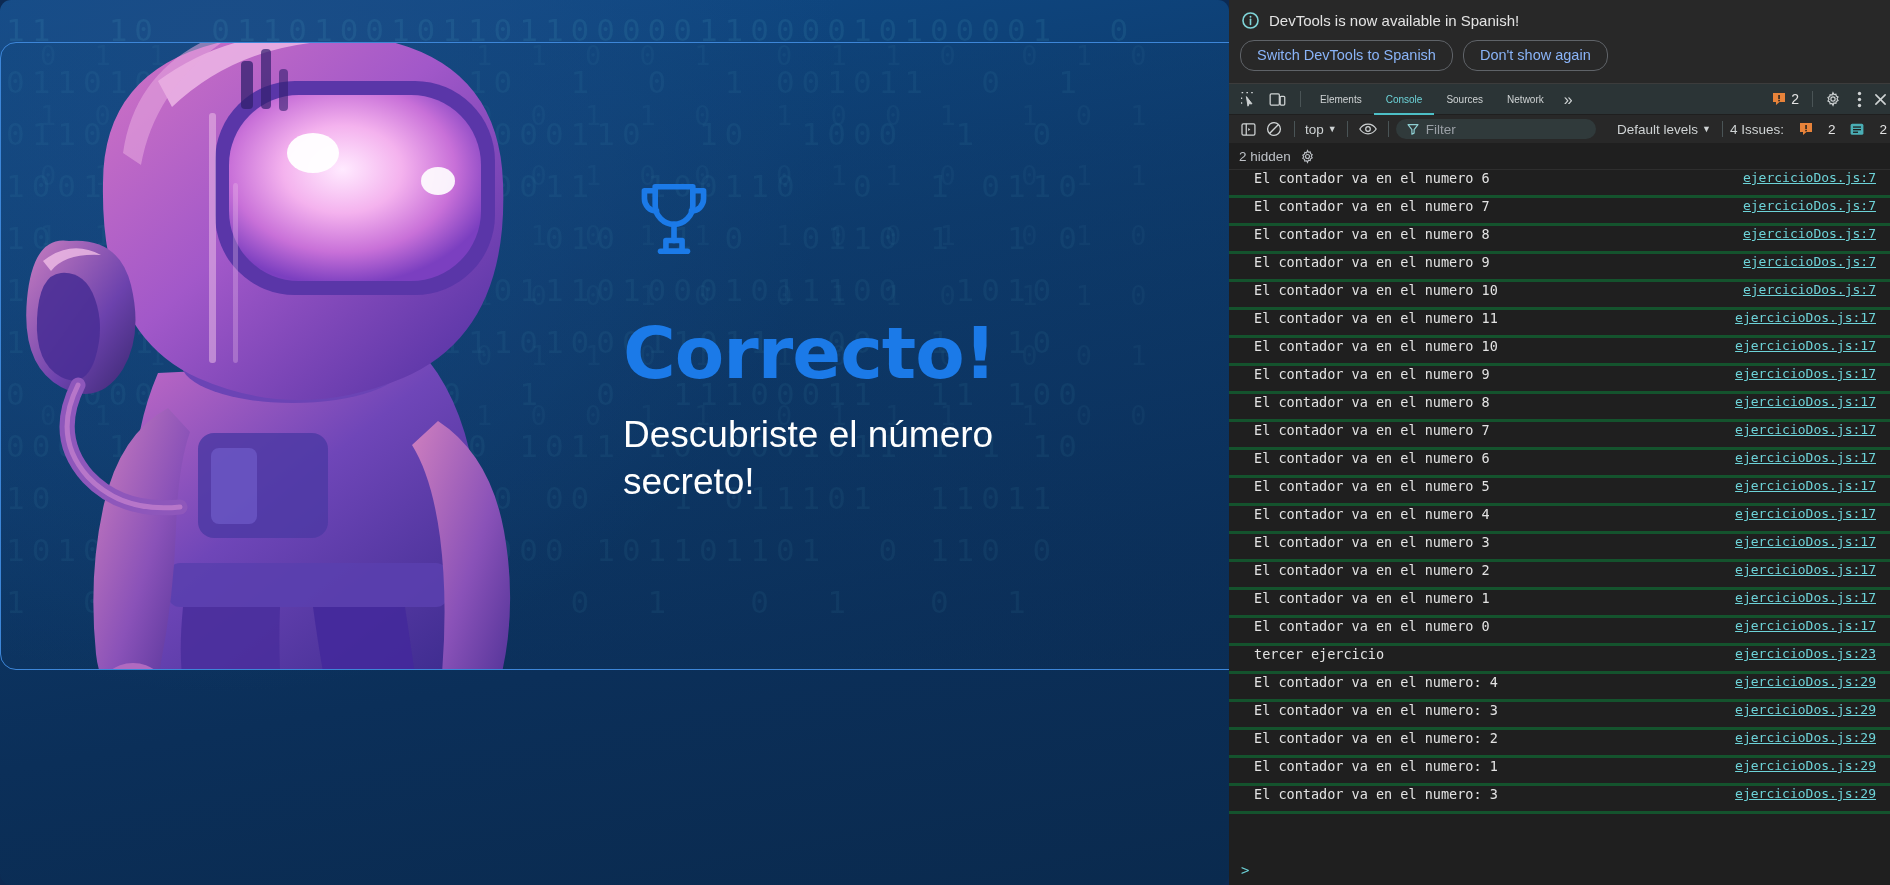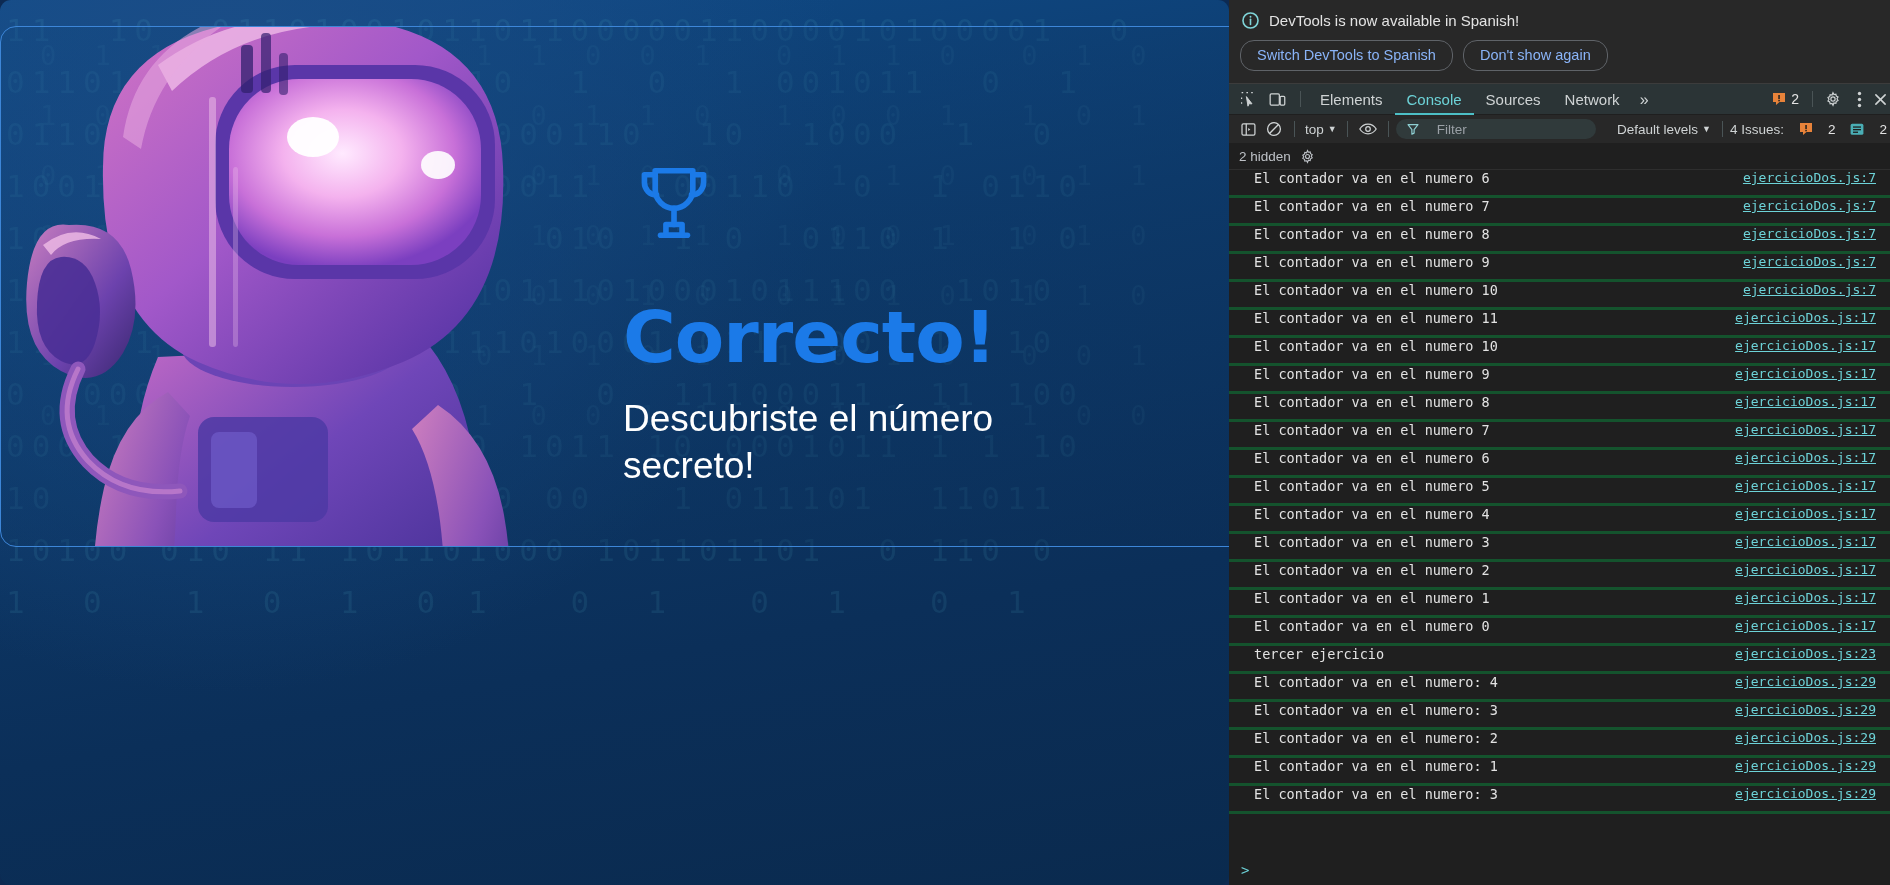--- a/index.html
+++ b/index.html
@@ -39,22 +39,22 @@
     font-size: 27px;
     letter-spacing: 11px;
     line-height: 60px;
     padding-left: 40px;
     padding-top: 26px;
   }
 
   
   #card {
     position: absolute;
-    left: 0px; top: 26px;
-    width: 1246px; height: 521px;
+    left: 0px; top: 42px;
+    width: 1246px; height: 628px;
     border: 1.5px solid #3d86d8;
     border-radius: 16px;
     overflow: hidden;
     background: linear-gradient(160deg, rgba(17,70,125,0.35) 0%, rgba(11,45,85,0.35) 100%);
   }
   #card-inner { position: absolute; inset: 0; display: flex; }
 
   
   .robot-wrap {
     position: relative;
@@ -127,21 +127,21 @@
     display: flex; align-items: center;
     background: #2b3436;
     height: 31px;
     padding: 0 2px 0 6px;
     flex: 0 0 auto;
     border-bottom: 1px solid #1f1f1f;
   }
   .tb-icon { width: 26px; height: 22px; display: flex; align-items: center; justify-content: center; cursor: pointer; margin-right: 3px; }
   .vsep { width: 1px; height: 16px; background: #4a5456; margin: 0 7px; flex: 0 0 auto; }
   .tab {
-    font-size: 15px; color: #cfd3d4;
+    font-size: 10px; color: #cfd3d4;
     padding: 0 12px; height: 31px; line-height: 31px;
     cursor: pointer; white-space: nowrap;
   }
   .tab.active { color: #6dd3d8; box-shadow: inset 0 -2px 0 0 #4dbfc6; }
   .tab.more { color: #cfd3d4; font-size: 16px; padding: 0 8px; letter-spacing: -2px; }
   .spacer { flex: 1 1 auto; }
   .warn-count { display: flex; align-items: center; gap: 5px; padding: 0 6px; cursor: pointer; }
   .warn-count .n { font-size: 14px; color: #e3e3e3; }
   .badge-warn { width: 14px; height: 14px; flex: 0 0 auto; }
   .badge-info { width: 14px; height: 13px; flex: 0 0 auto; }
@@ -151,21 +151,21 @@
   .console-toolbar {
     display: flex; align-items: center;
     background: #282828;
     height: 28px;
     padding: 0 3px 0 6px;
     flex: 0 0 auto;
   }
   .ctx-select { display: flex; align-items: center; gap: 4px; font-size: 13.5px; color: #cfd3d4; cursor: pointer; padding: 0 3px; }
   .caret { font-size: 9px; line-height: 1; }
   .filter-box {
-    display: flex; align-items: center; gap: 18px;
+    display: flex; align-items: center; gap: 7px;
     background: #303a3b;
     border-radius: 13px;
     height: 20px;
     padding: 0 11px;
     width: 200px;
     cursor: text;
   }
   .filter-box .ph { color: #9aa0a6; font-size: 13.5px; }
   .levels { font-size: 13.5px; color: #cfd3d4; display: flex; align-items: center; gap: 4px; cursor: pointer; padding: 0 4px; white-space: nowrap; }
   .issues { display: flex; align-items: center; gap: 15px; font-size: 13.5px; color: #cfd3d4; cursor: pointer; white-space: nowrap; }

